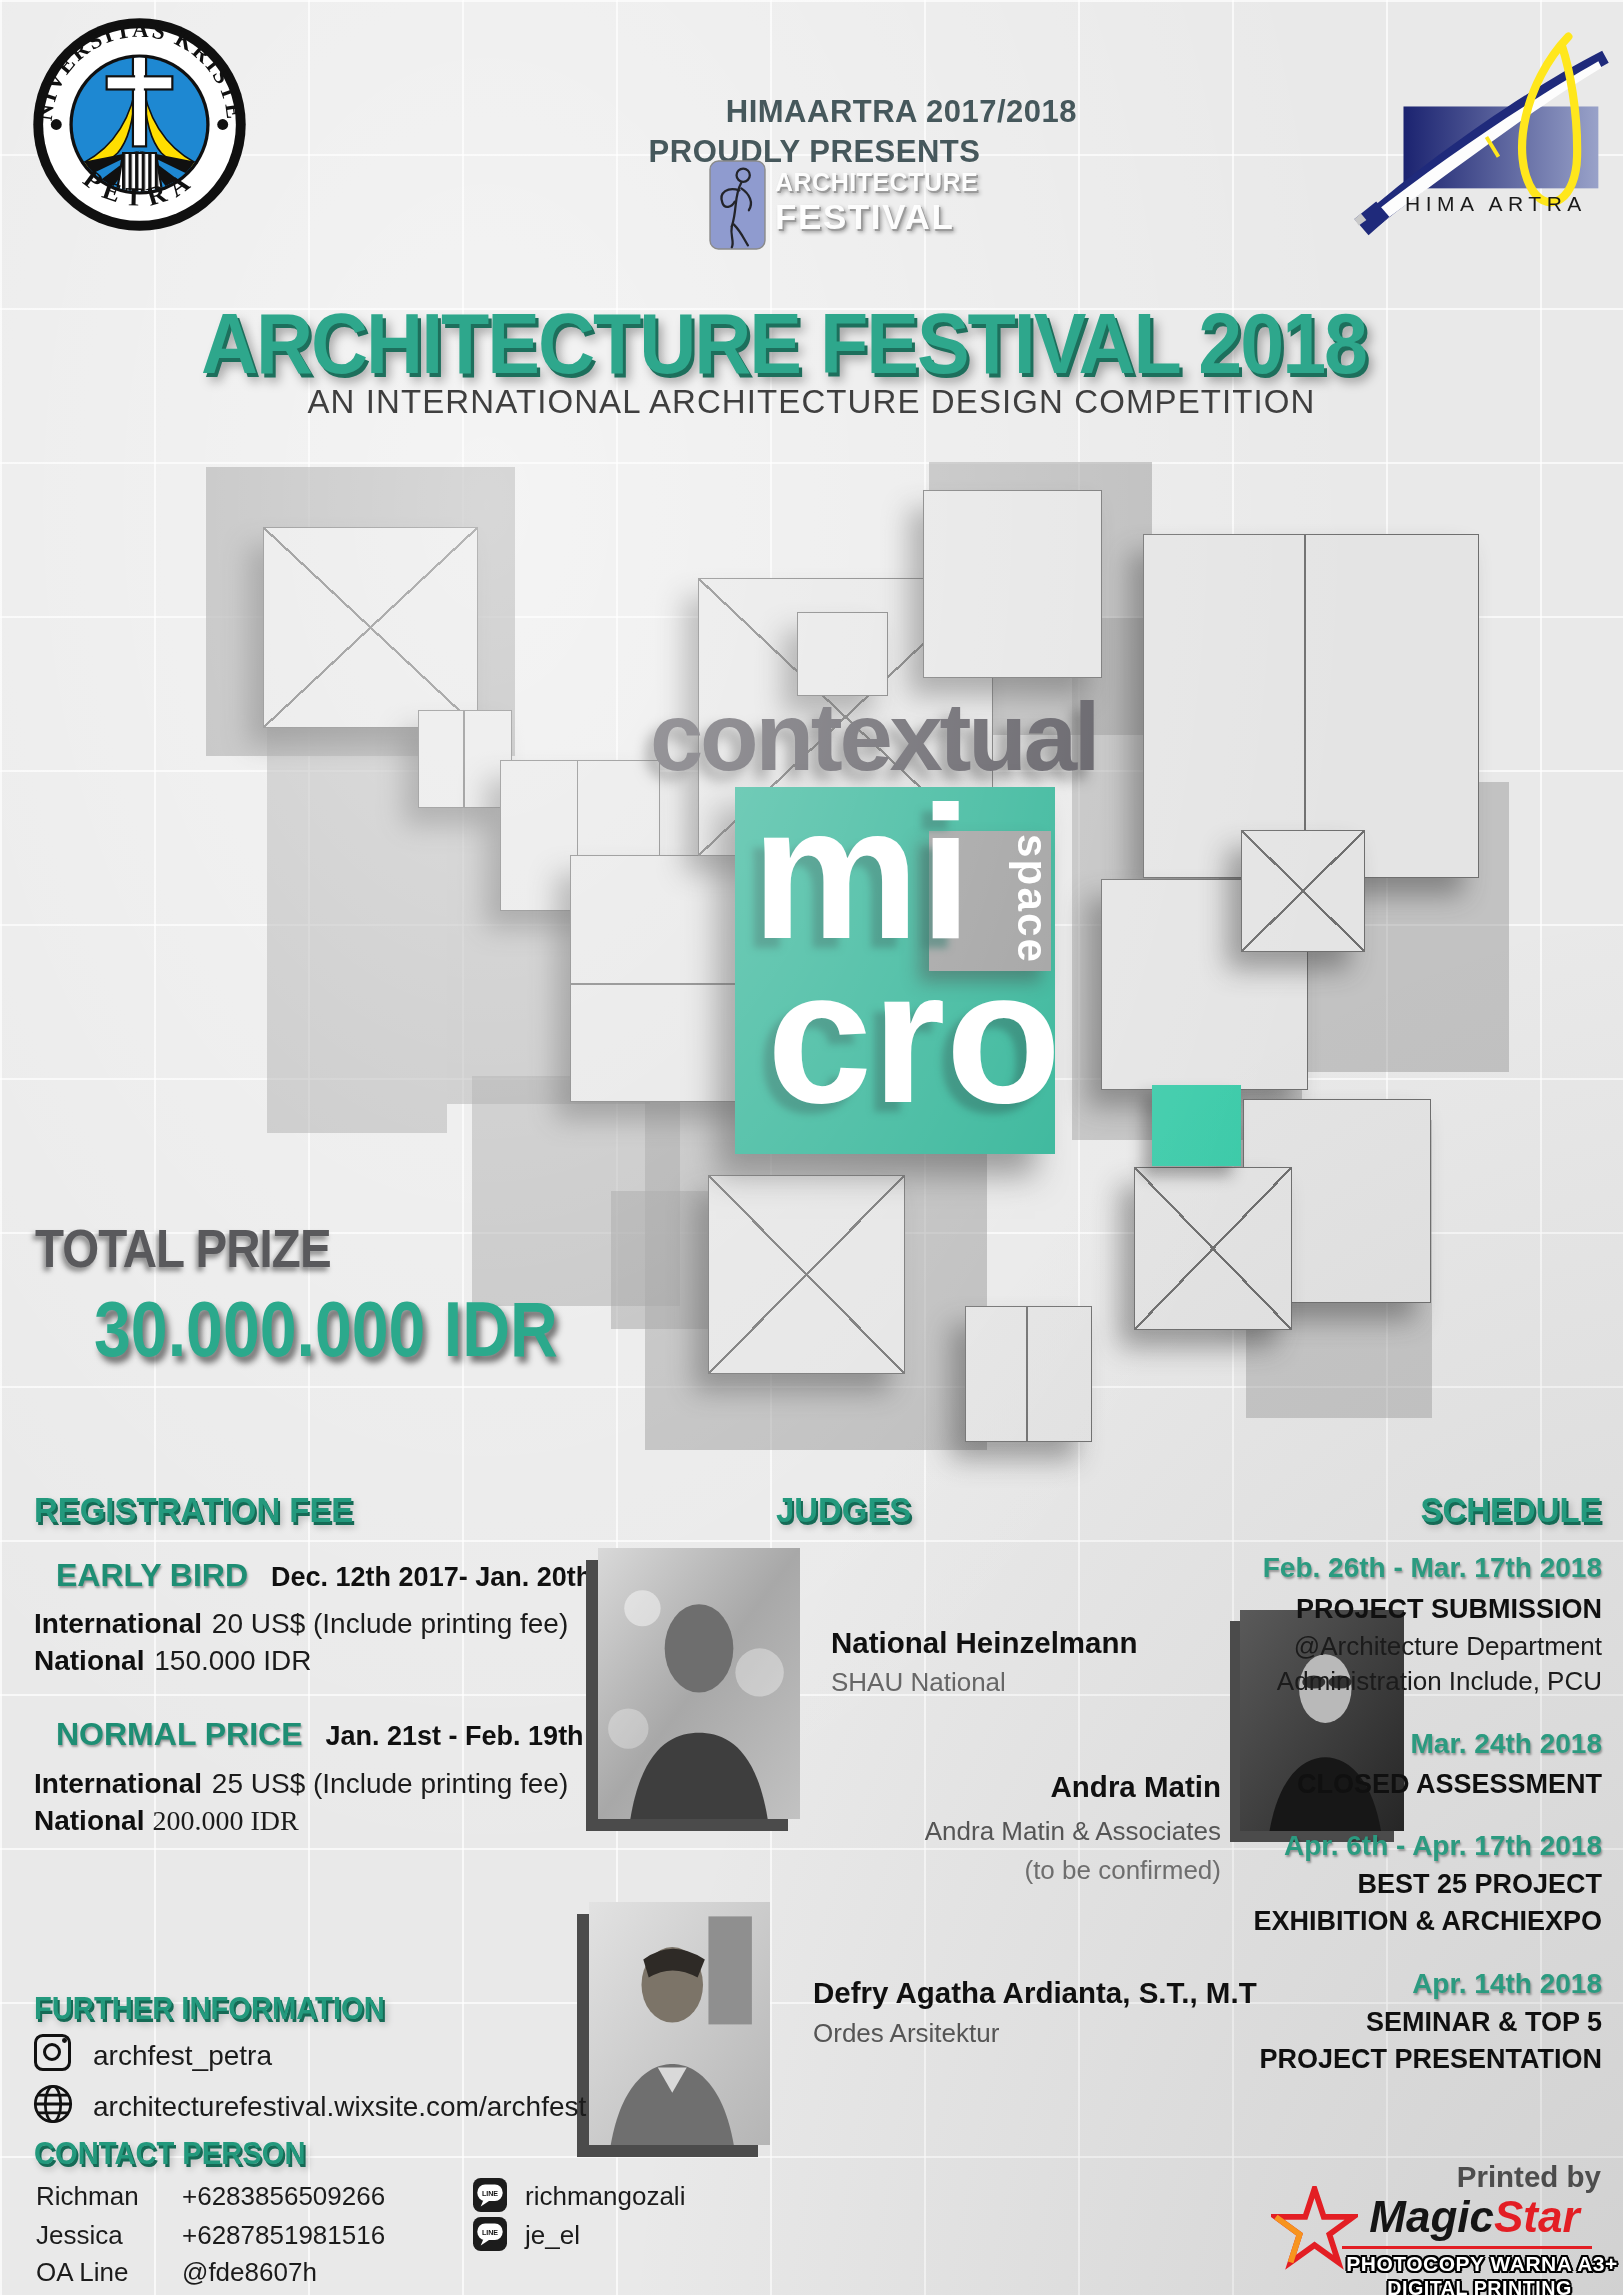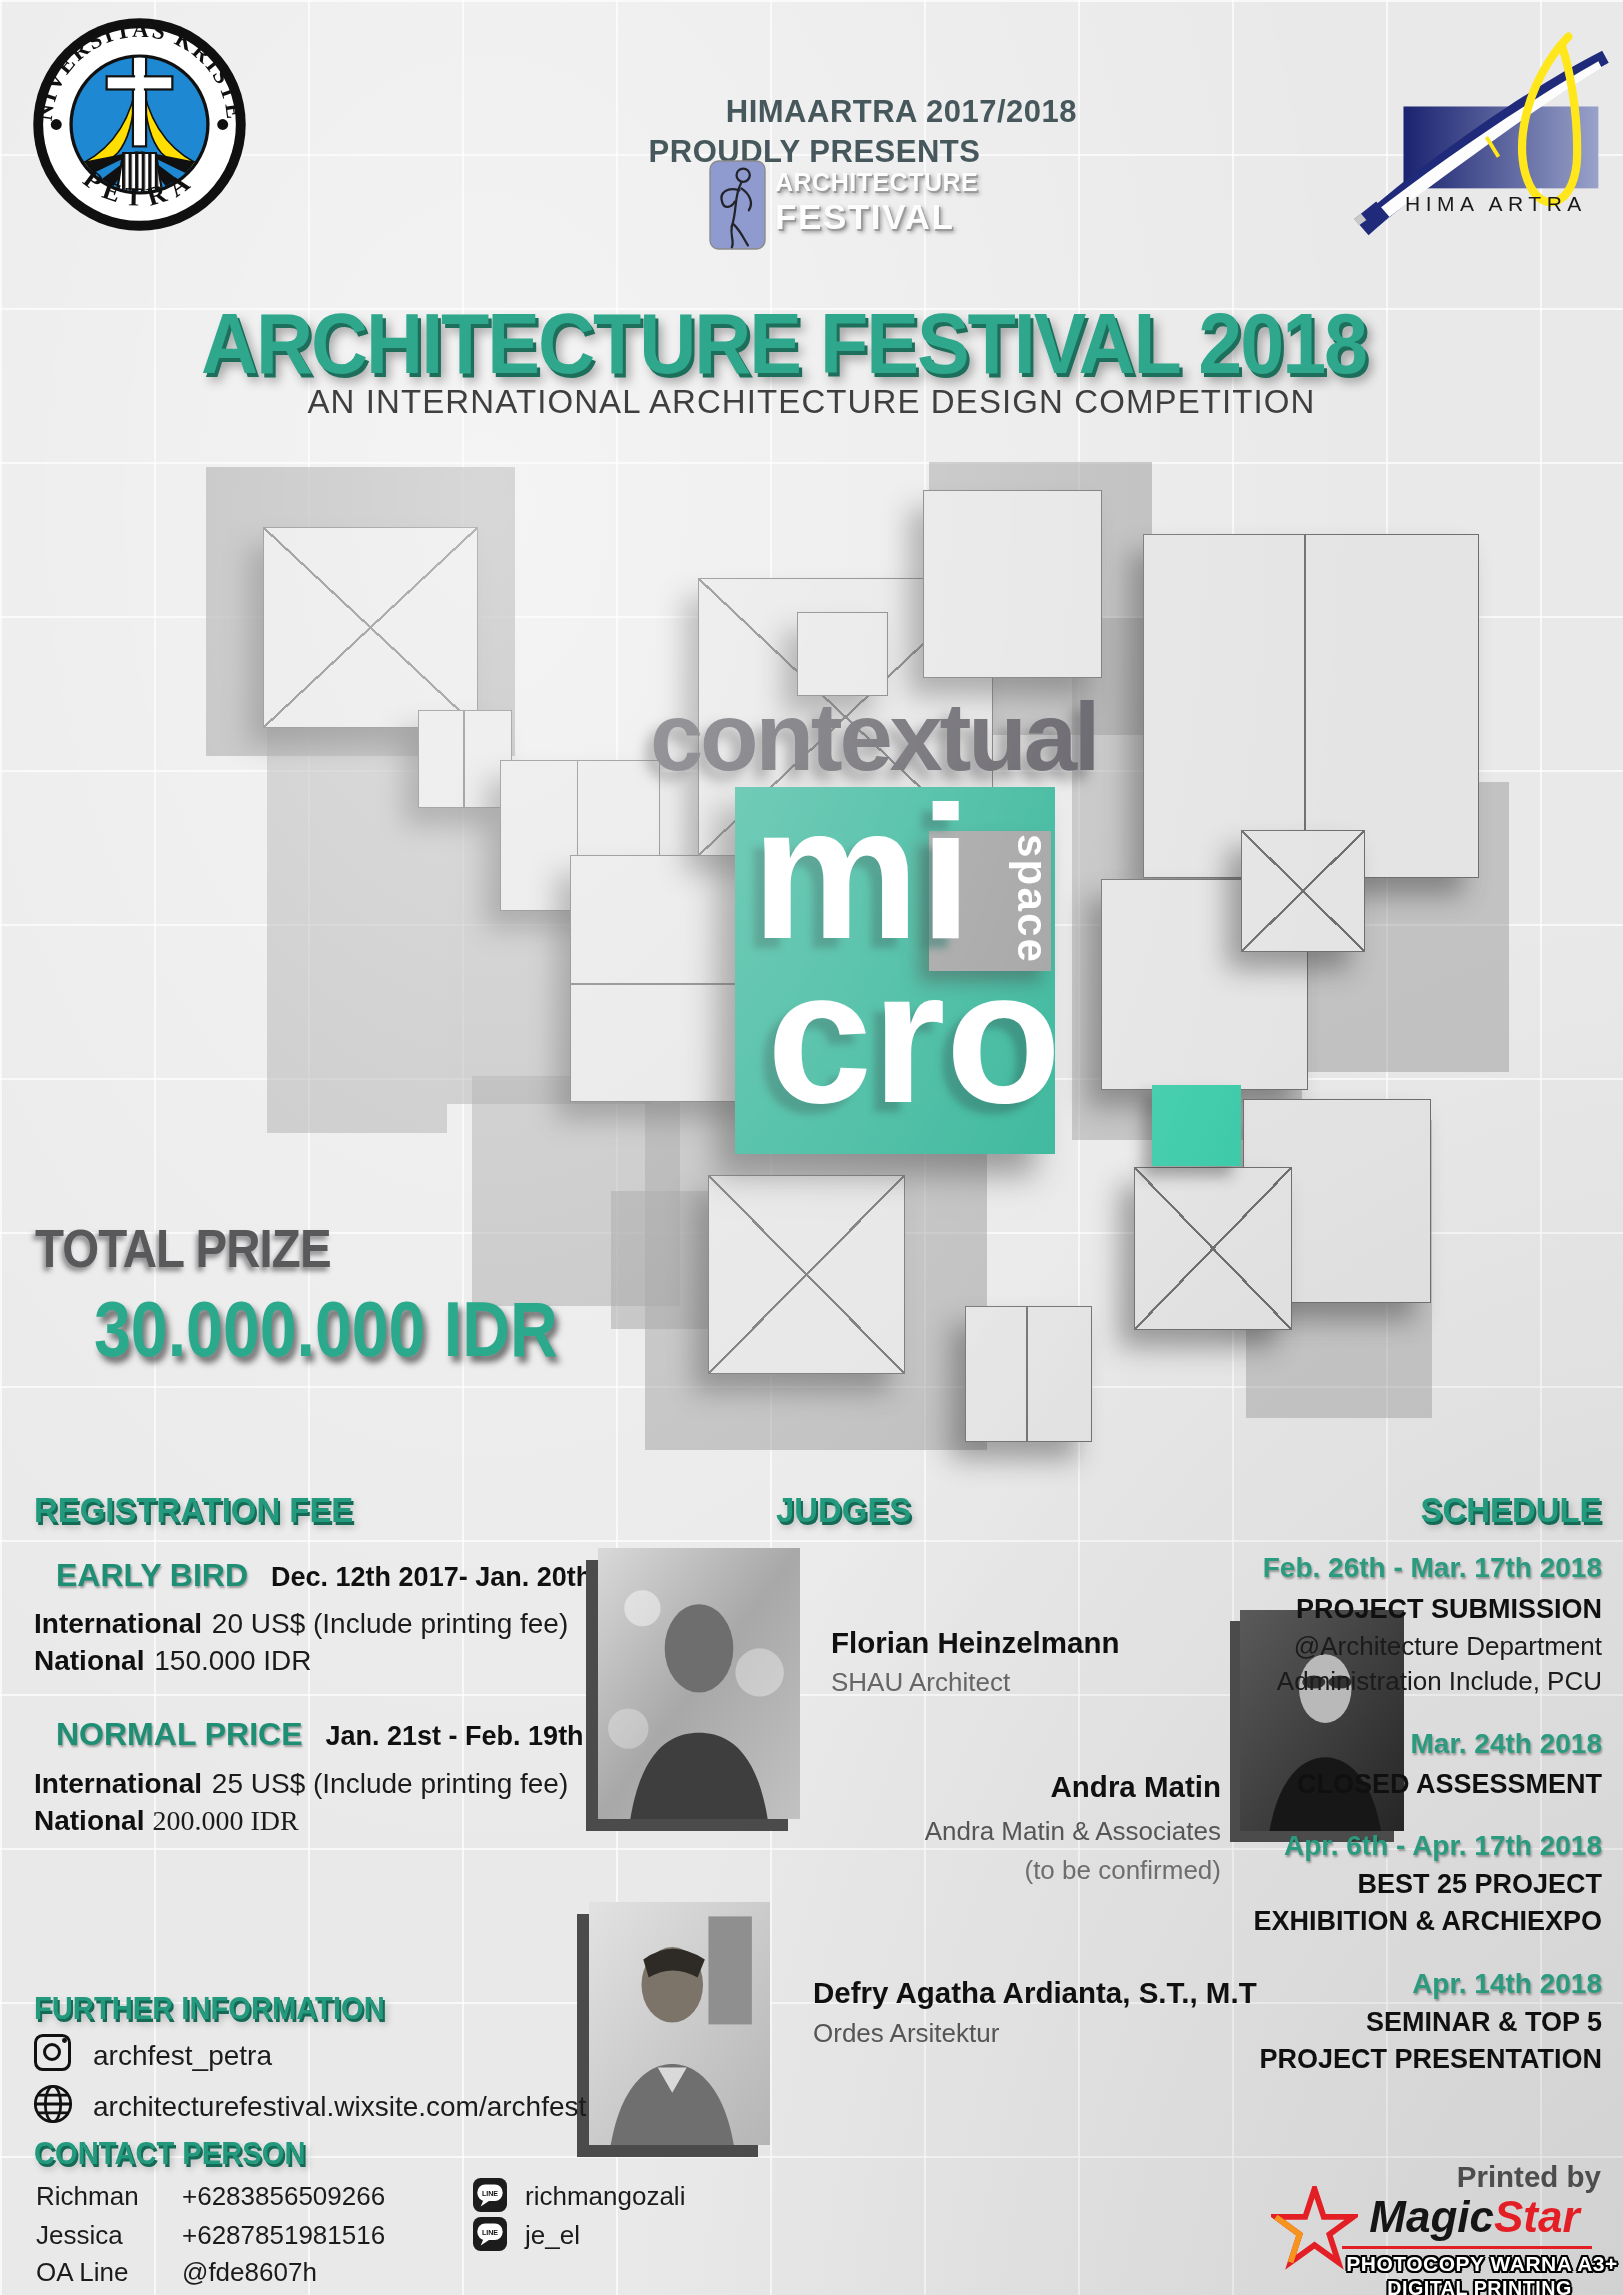--- a/index.html
+++ b/index.html
@@ -199,22 +199,22 @@
           </linearGradient>
         </defs>
       <rect width="100" height="135" fill="url(#pg1)"></rect>
       <circle cx="22" cy="30" r="9" fill="rgba(255,255,255,.45)"></circle>
         <circle cx="80" cy="62" r="12" fill="rgba(255,255,255,.35)"></circle>
         <circle cx="15" cy="90" r="10" fill="rgba(255,255,255,.3)"></circle>
       <ellipse cx="50" cy="50" rx="17" ry="22" fill="#6e6e6e"></ellipse>
       <path d="M16,135 C22,98 38,92 50,92 C62,92 78,98 84,135 Z" fill="#3e3e3e"></path>
     </svg>
   </div>
-  <div class="abs blk" style="left:831px;top:1626px;font-size:29.5px;">Florian Heinzelmann</div>
-  <div class="abs rg" style="left:831px;top:1667px;font-size:26px;color:#666;">SHAU Architect</div>
+  <div class="abs blk" style="left:831px;top:1626px;font-size:29.5px;">National Heinzelmann</div>
+  <div class="abs rg" style="left:831px;top:1667px;font-size:26px;color:#666;">SHAU National</div>
 
   <div class="pback" style="left:1230px;top:1621px;width:164px;height:221px;"></div>
   <div class="photo" style="left:1240px;top:1610px;width:164px;height:221px;">
     <svg width="100%" height="100%" viewBox="0 0 100 135" preserveAspectRatio="none">
       <defs>
           <linearGradient id="pg2" x1="0" y1="0" x2="1" y2="1">
         <stop offset="0" stop-color="#5a5a5a"></stop>
             <stop offset="1" stop-color="#262626"></stop>
           </linearGradient>
         </defs>

